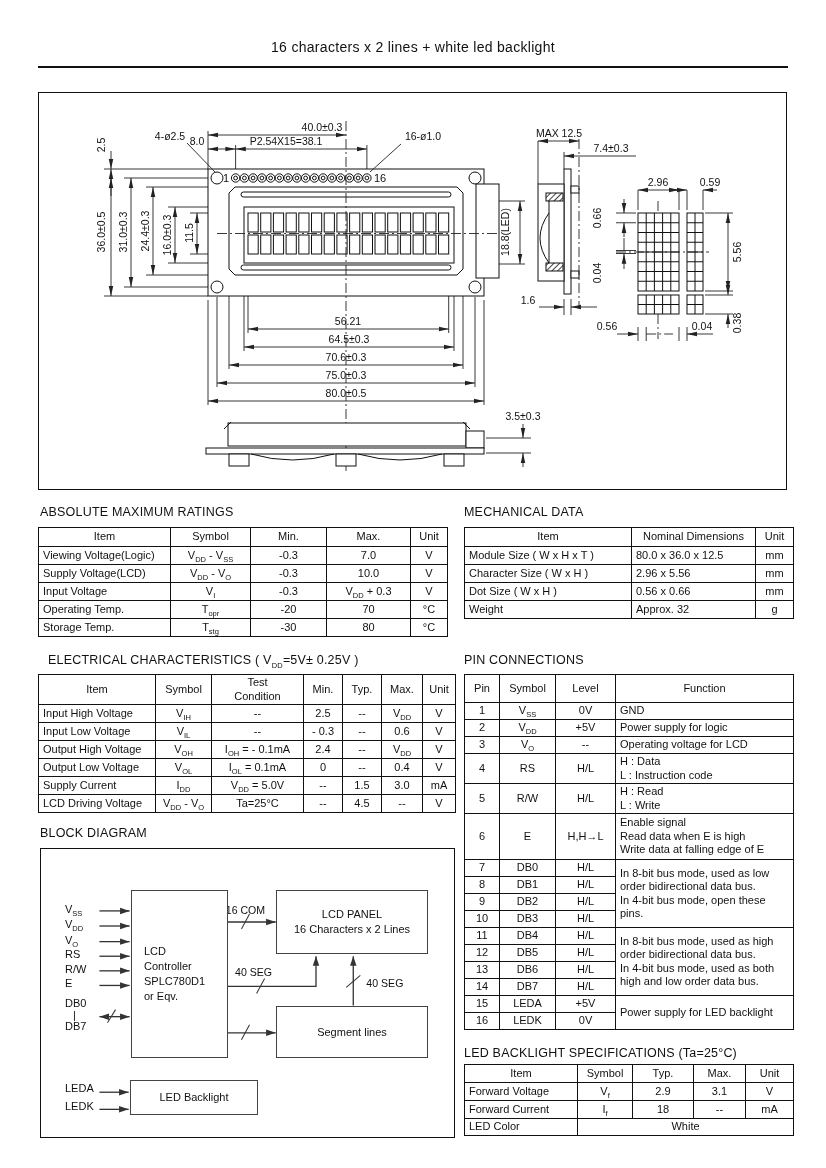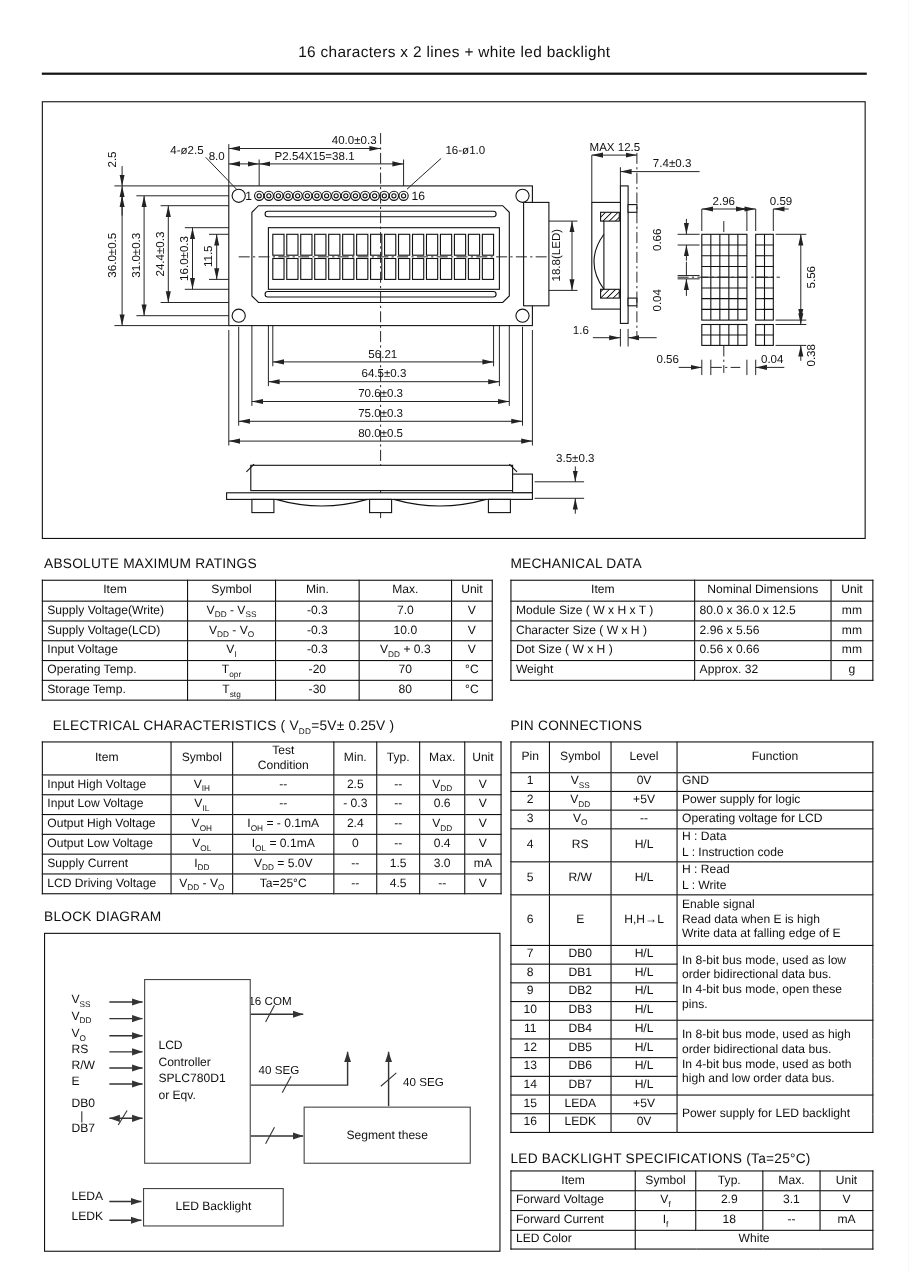--- a/index.html
+++ b/index.html
@@ -327,21 +327,21 @@
       </colgroup>
     <tbody>
         <tr style="height:19px">
       <th>Item</th>
       <th>Symbol</th>
       <th>Min.</th>
       <th>Max.</th>
       <th>Unit</th>
     </tr>
     <tr style="height:18px">
-          <td class="tl">Supply Voltage(Write)</td>
+          <td class="tl">Viewing Voltage(Logic)</td>
           <td>V<sub>DD</sub> - V<sub>SS</sub></td>
           <td>-0.3</td>
           <td>7.0</td>
           <td>V</td>
         </tr>
     <tr style="height:18px">
           <td class="tl">Supply Voltage(LCD)</td>
           <td>V<sub>DD</sub> - V<sub>O</sub></td>
           <td>-0.3</td>
           <td>10.0</td>
@@ -645,21 +645,23 @@
     <span class="sig" style="left:24px;top:128px">E</span>
     <span class="sig" style="left:24px;top:148px">DB0</span>
     <span class="sig" style="left:32px;top:159.5px">|</span>
     <span class="sig" style="left:24px;top:171px">DB7</span>
     <span class="sig" style="left:24px;top:233px">LEDA</span>
     <span class="sig" style="left:24px;top:250.5px">LEDK</span>
     <div class="bbox" style="left:90px;top:41px;width:83px;height:166px;padding-left:12px">LCD
 Controller
 SPLC780D1
 or Eqv.</div>
-    <div class="bbox center" style="left:235px;top:157px;width:150px;height:50px">Segment these</div>
+    <div class="bbox center" style="left:235px;top:41px;width:150px;height:62px">LCD  PANEL
+16 Characters x 2 Lines</div>
+    <div class="bbox center" style="left:235px;top:157px;width:150px;height:50px">Segment lines</div>
     <div class="bbox center" style="left:89px;top:231px;width:126px;height:33px">LED Backlight</div>
   </div>
 
   <div class="sec-title" style="left:464px;top:1046px">LED BACKLIGHT SPECIFICATIONS (Ta=25°C)</div>
   <table style="left:464px;top:1064px;width:329px">
     <colgroup>
         <col style="width:113px">
         <col style="width:55px">
         <col style="width:61px">
         <col style="width:52px">

